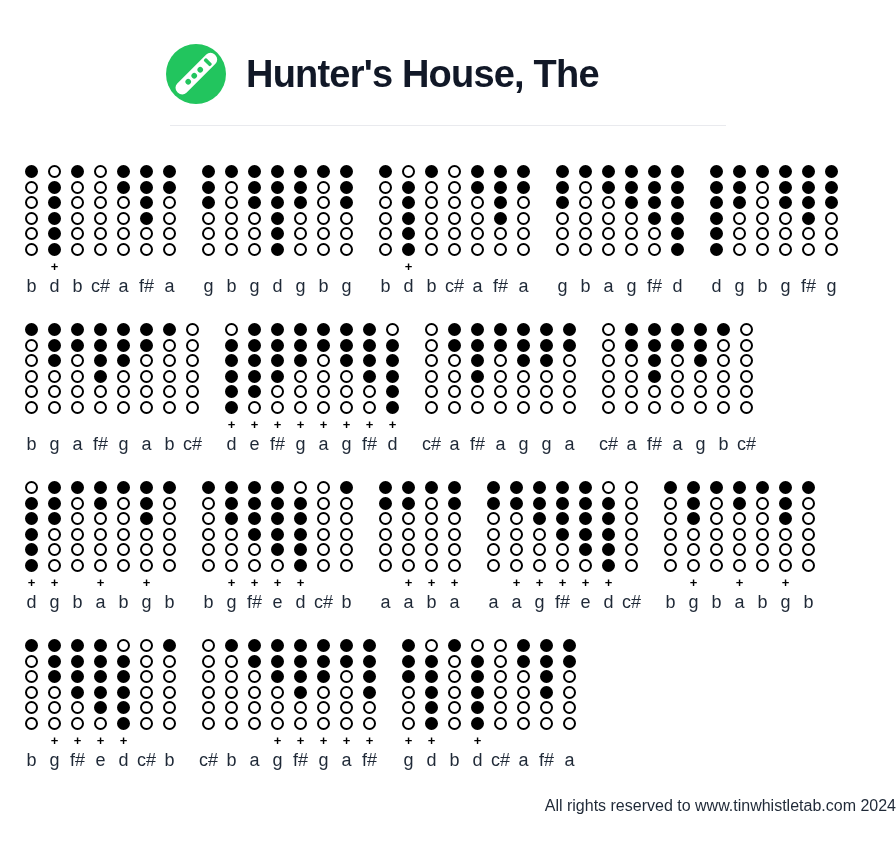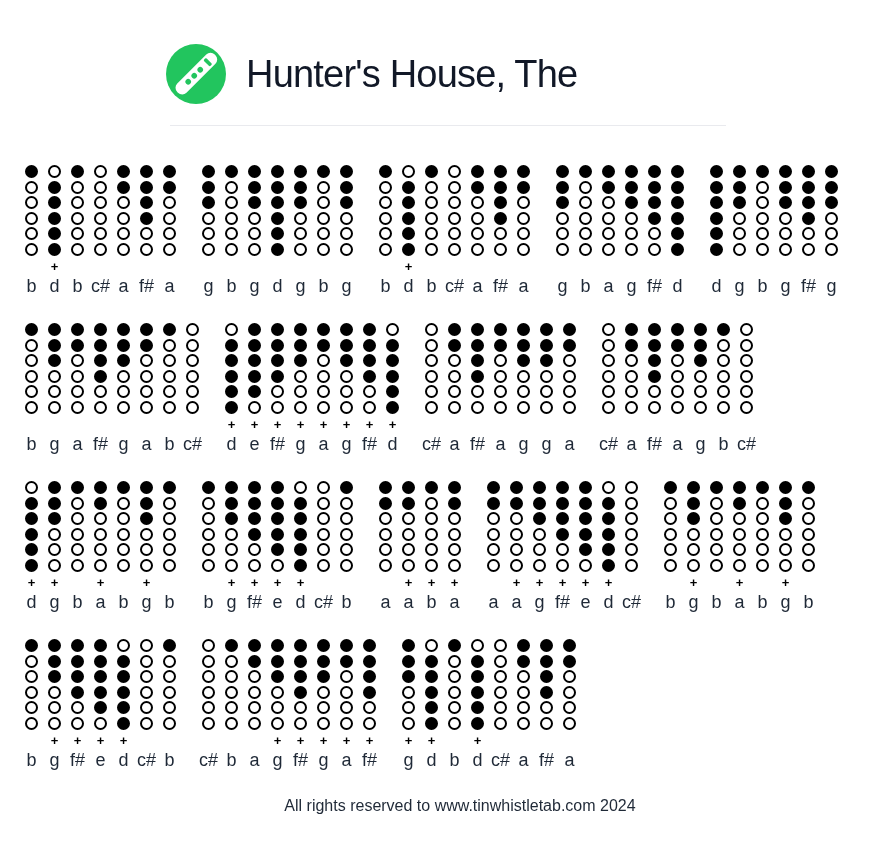--- a/index.html
+++ b/index.html
@@ -7,36 +7,36 @@
   html,body { background:#fff; }
   body {
     width:896px; height:849px; overflow:hidden;
     font-family:"Liberation Sans", sans-serif; color:var(--ink);
   }
   .header { display:flex; align-items:center; gap:20px; padding:44px 0 0 166px; }
   .logo { width:60px; height:60px; flex:0 0 auto; }
   .logo-circle { fill:var(--accent); }
   .whistle-body { fill:#ffffff; }
   .whistle-detail { fill:var(--accent); }
-  .title { font-size:38px; font-weight:400; letter-spacing:-0.8px; white-space:nowrap; }
+  .title { font-size:38px; font-weight:700; letter-spacing:-0.8px; white-space:nowrap; }
   .divider { border:none; border-top:1px solid #e9eaee; width:556px; margin:21px 0 0 170px; }
 
   .tab-sheet { padding:39px 0 0 25px; }
   .tab-row { display:flex; gap:26px; margin-bottom:26px; align-items:flex-start; }
   .tab-group { display:flex; gap:10px; }
   .note-col { display:flex; flex-direction:column; align-items:center; width:13px; }
   .hole {
     width:13px; height:13px; border:2.5px solid #000; border-radius:50%;
     margin-bottom:2.5px; background:#fff;
   }
   .hole.filled { background:#000; }
   .plus { height:15px; line-height:15px; font-size:13px; font-weight:700; margin-top:1px; color:#000; }
   .note-label { font-size:18px; margin-top:2px; white-space:nowrap; color:var(--label); }
 
-  .footer { text-align:center; font-size:16px; margin-top:18px; color:var(--label);margin-left:24px; }
+  .footer { text-align:right; font-size:16px; margin-top:18px; color:var(--label);margin-left:24px; }
 </style>
 </head>
 <body>
 
 <div class="header">
   <svg class="logo" viewBox="0 0 60 60" aria-hidden="true">
     <circle class="logo-circle" cx="30" cy="30" r="30"></circle>
     <g transform="rotate(45 30 30)">
       <rect class="whistle-body" x="23.5" y="3" width="13" height="53" rx="6"></rect>
       <rect class="whistle-detail" x="25.5" y="11.5" width="9" height="3.6" rx="1.2"></rect>

